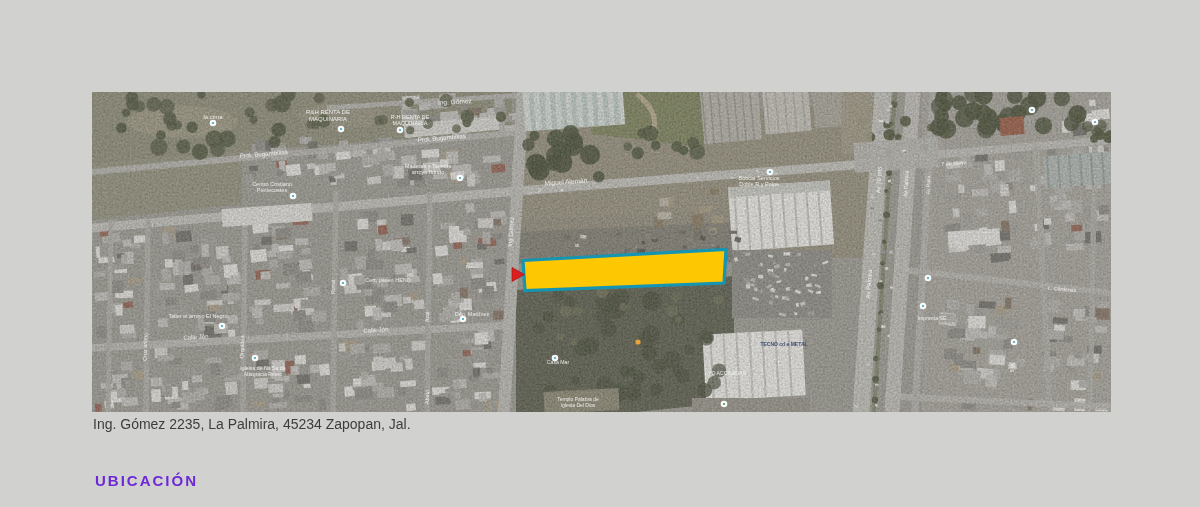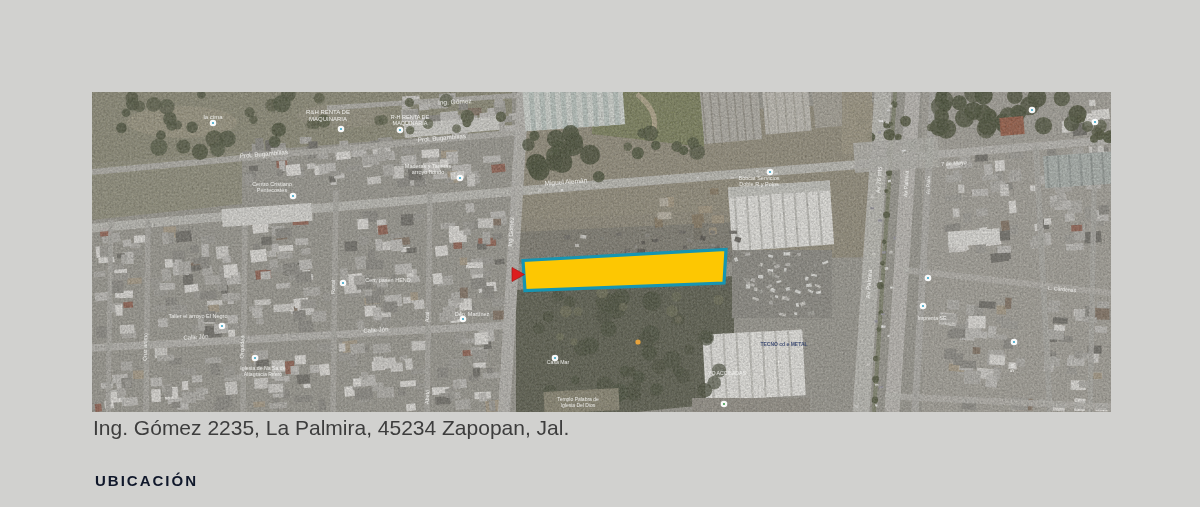--- a/index.html
+++ b/index.html
@@ -5,25 +5,25 @@
   html, body { margin: 0; padding: 0; }
   body {
     width: 1200px; height: 507px; overflow: hidden;
     background: #d1d1cf;
     font-family: "Liberation Sans", sans-serif;
     position: relative;
   }
   .map { position: absolute; left: 92px; top: 92px; width: 1019px; height: 320px; filter: blur(0.55px); }
   .caption {
     position: absolute; left: 93px; top: 416px;
-    font-size: 21px; color: #3d3d3d; letter-spacing: 0px;
+    font-size: 14px; color: #3d3d3d; letter-spacing: 0px;
   }
   .heading {
     position: absolute; left: 95px; top: 472px;
-    font-size: 15px; font-weight: bold; color: #0f172a; letter-spacing: 2px;
+    font-size: 15px; font-weight: bold; color: #6d28d9; letter-spacing: 2px;
   }
 </style>
 </head>
 <body>
 
 <div class="map">
 <svg width="1019" height="320" viewBox="0 0 1019 320" font-family="Liberation Sans, sans-serif">
 <defs>
 <filter id="noiseD" x="0" y="0" width="100%" height="100%">
   <feTurbulence type="fractalNoise" baseFrequency="0.55" numOctaves="2" seed="11" stitchTiles="stitch"></feTurbulence>

